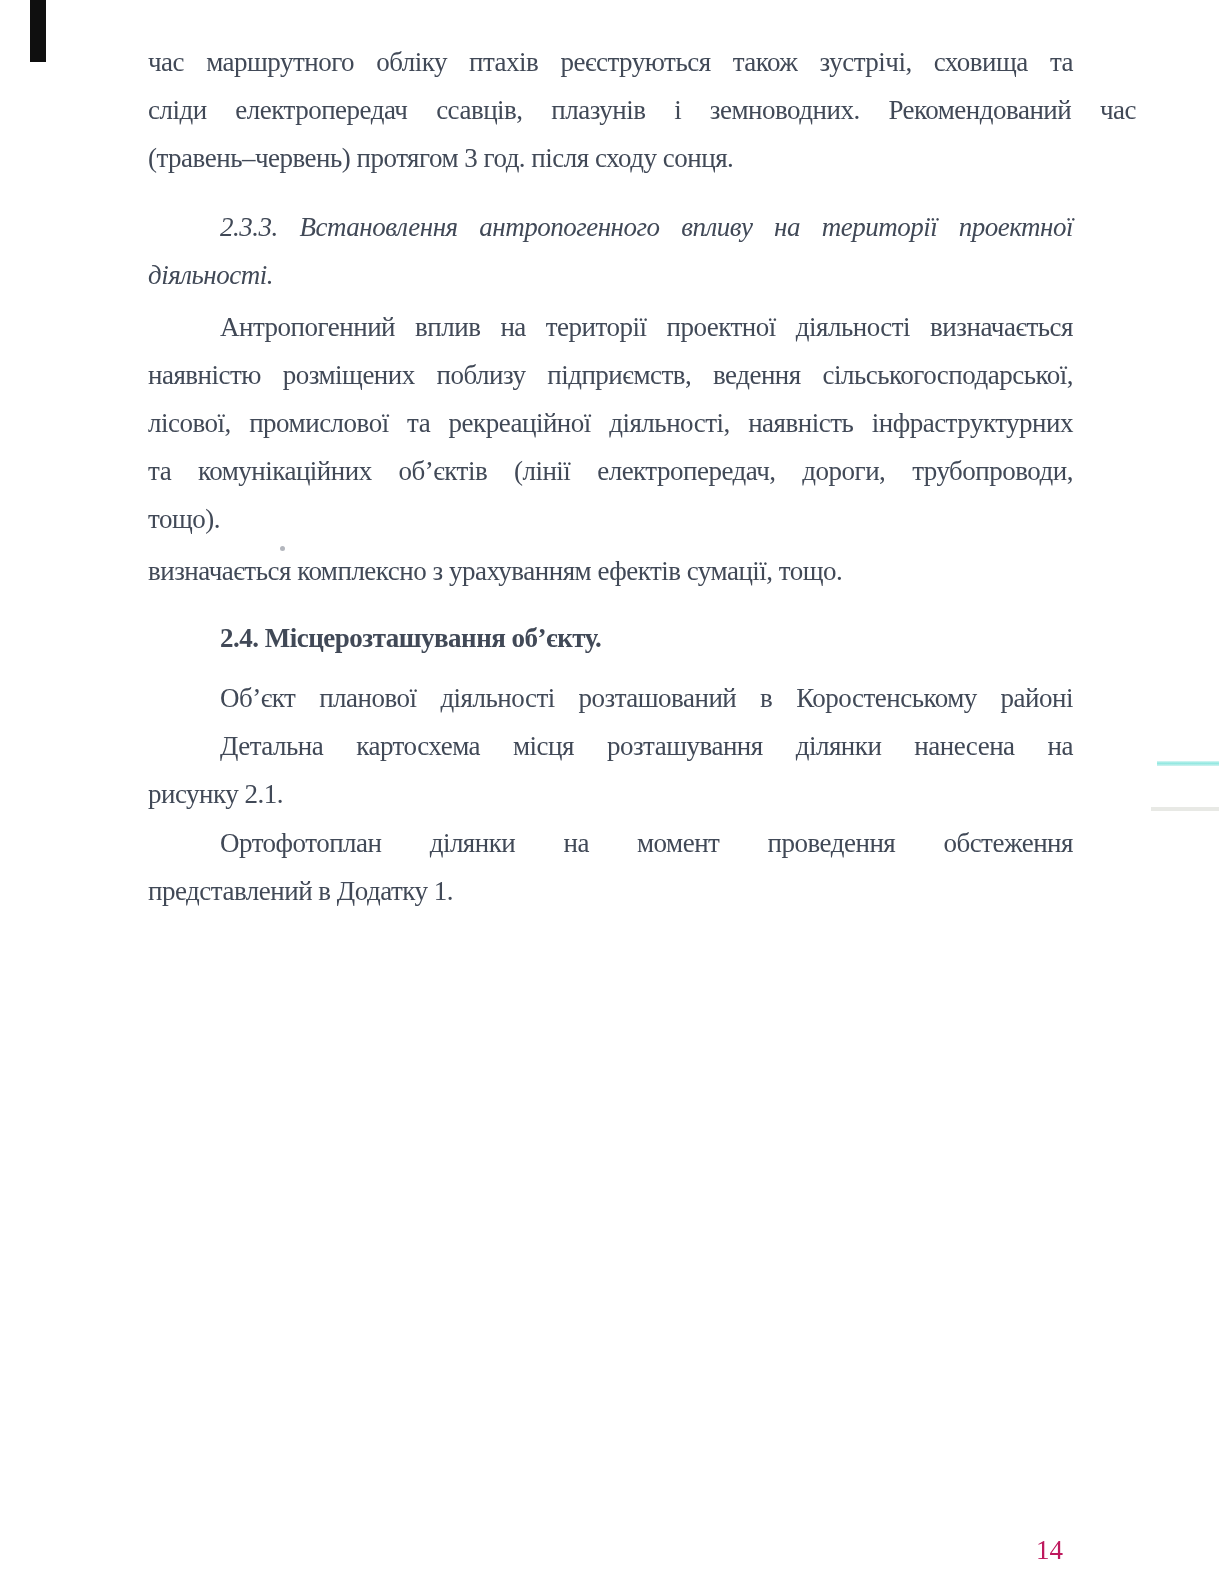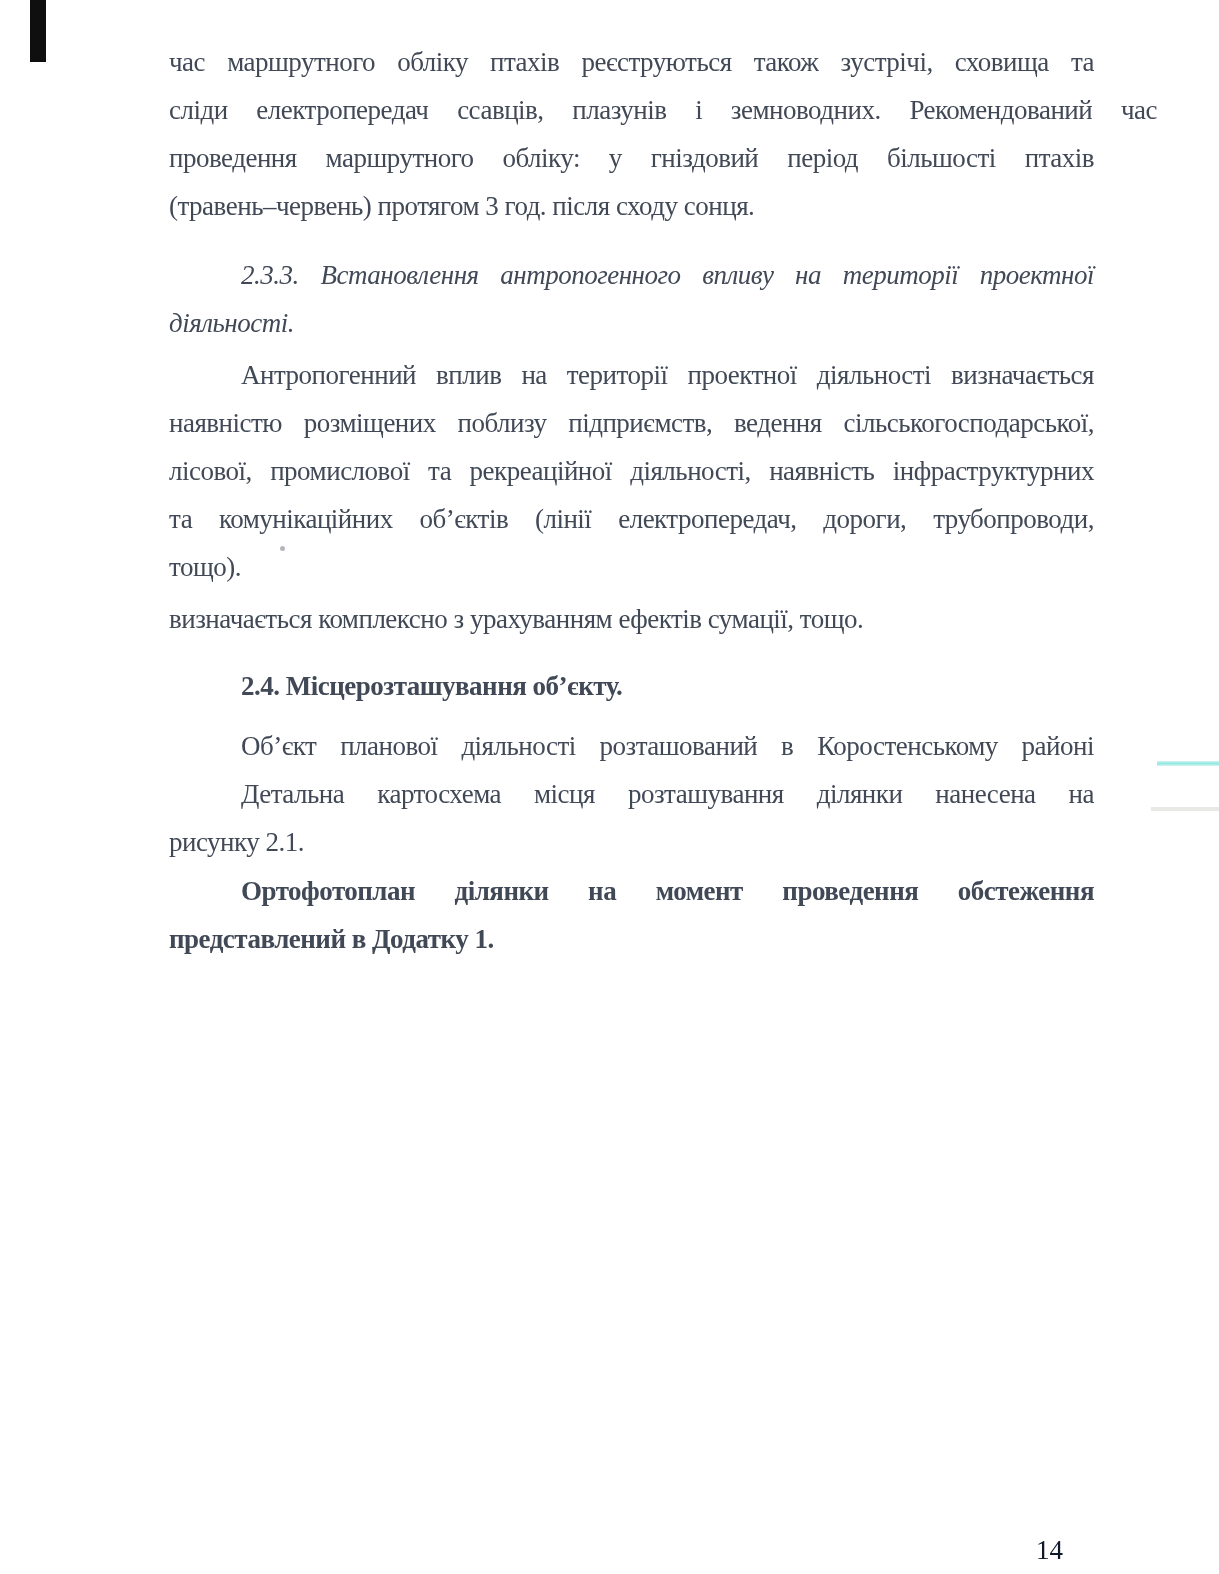--- a/index.html
+++ b/index.html
@@ -9,21 +9,21 @@
     width: 1219px;
     height: 1574px;
     margin: 0 auto;
     background: #ffffff;
     font-family: "Liberation Serif", "DejaVu Serif", serif;
     color: #414957;
     overflow: hidden;
   }
   .doc-content {
     position: absolute;
-    left: 169px;
+    left: 148px;
     top: 38px;
     width: 925px;
     font-size: 27px;
     letter-spacing: -0.5px;
   }
   .block { width: 925px; }
   .block.italic { font-style: italic; }
   .block.bold { font-weight: 700; }
   .line {
     width: 925px;
@@ -35,21 +35,21 @@
   .line.last { text-align-last: left; }
   .line.indent { text-indent: 72px; }
   .line.wide { width: 988px; }
   .page-number {
     position: absolute;
     left: 1036px;
     top: 1526px;
     height: 48px;
     line-height: 48px;
     font-size: 27px;
-    color: #0f172a;
+    color: #be185d;
   }
   
   .scan-bar {
     position: absolute;
     left: 30px;
     top: 0;
     width: 16px;
     height: 62px;
     background: #0f0f0f;
   }
@@ -86,21 +86,20 @@
 <div class="page">
   <div class="scan-bar"></div>
   <div class="scan-cyan-line"></div>
   <div class="scan-faint-line"></div>
   <div class="scan-speck"></div>
 
   <div class="doc-content" id="doc-content">
       <div class="block body" style="margin-top: 0px;">
         <div class="line">час маршрутного обліку птахів реєструються також зустрічі, сховища та</div>
         <div class="line wide">сліди електропередач ссавців, плазунів і земноводних. Рекомендований час</div>
-        <div class="line">проведення маршрутного обліку: у гніздовий період більшості птахів</div>
         <div class="line last">(травень–червень) протягом 3 год. після сходу сонця.</div>
       </div>
       <div class="block italic" style="margin-top: 21px; font-style: italic;">
         <div class="line indent">2.3.3. Встановлення антропогенного впливу на території проектної</div>
         <div class="line last">діяльності.</div>
       </div>
       <div class="block body" style="margin-top: 4px;">
         <div class="line indent">Антропогенний вплив на території проектної діяльності визначається</div>
         <div class="line">наявністю розміщених поблизу підприємств, ведення сільськогосподарської,</div>
         <div class="line">лісової, промислової та рекреаційної діяльності, наявність інфраструктурних</div>
@@ -113,20 +112,20 @@
       <div class="block bold" style="margin-top: 19px;">
         <div class="line last indent">2.4. Місцерозташування об’єкту.</div>
       </div>
       <div class="block body" style="margin-top: 12px;">
         <div class="line indent">Об’єкт планової діяльності розташований в Коростенському районі</div>
       </div>
       <div class="block body" style="margin-top: 0px;">
         <div class="line indent">Детальна картосхема місця розташування ділянки нанесена на</div>
         <div class="line last">рисунку 2.1.</div>
       </div>
-      <div class="block body" style="margin-top: 1px; font-weight: bold;">
+      <div class="block body" style="margin-top: 1px;">
         <div class="line indent">Ортофотоплан ділянки на момент проведення обстеження</div>
         <div class="line last">представлений в Додатку 1.</div>
       </div>
     </div>
 
   <div class="page-number">14</div>
 </div>
 
 </body></html>

